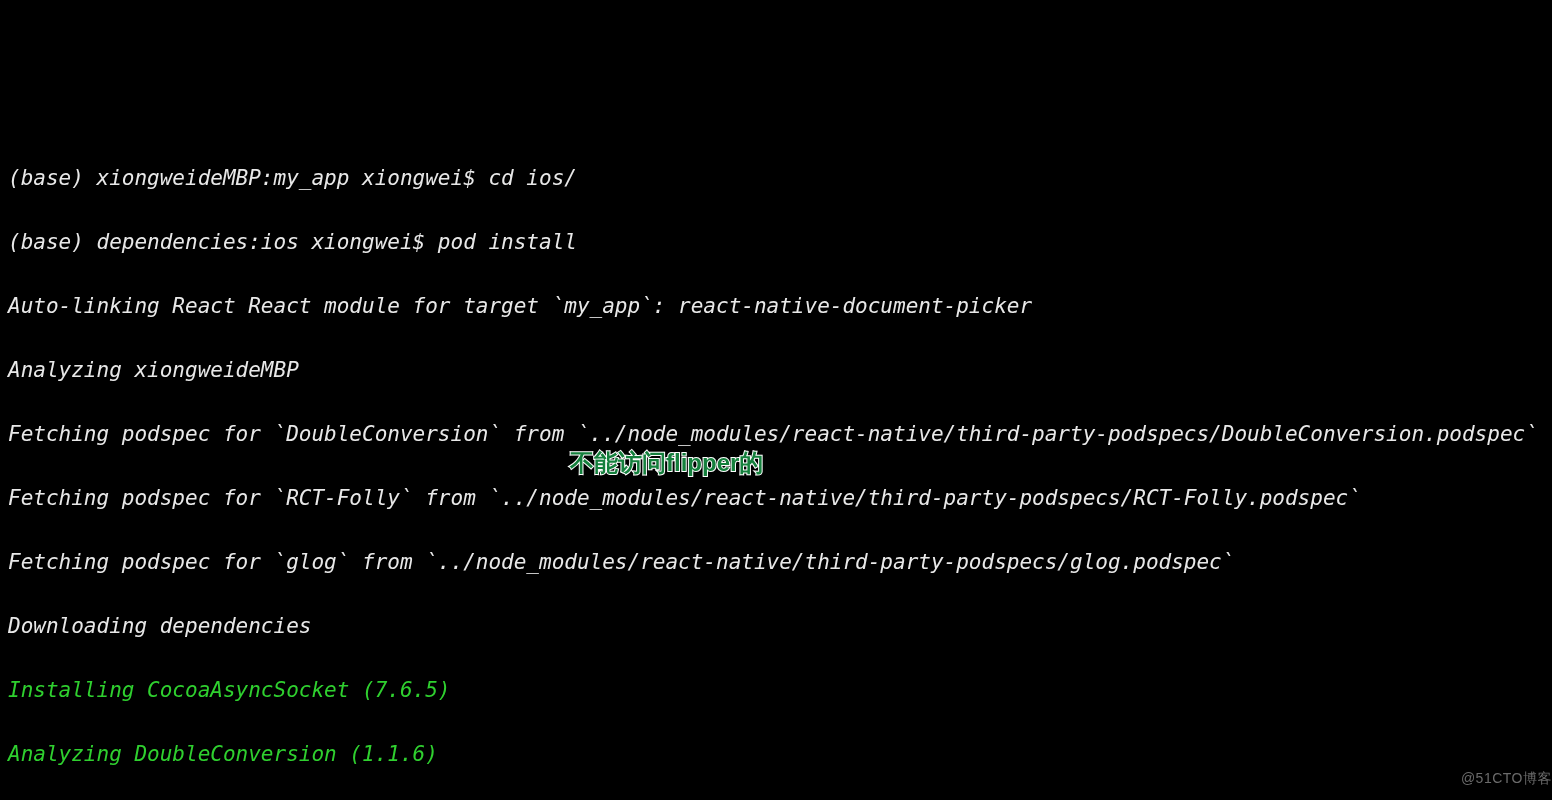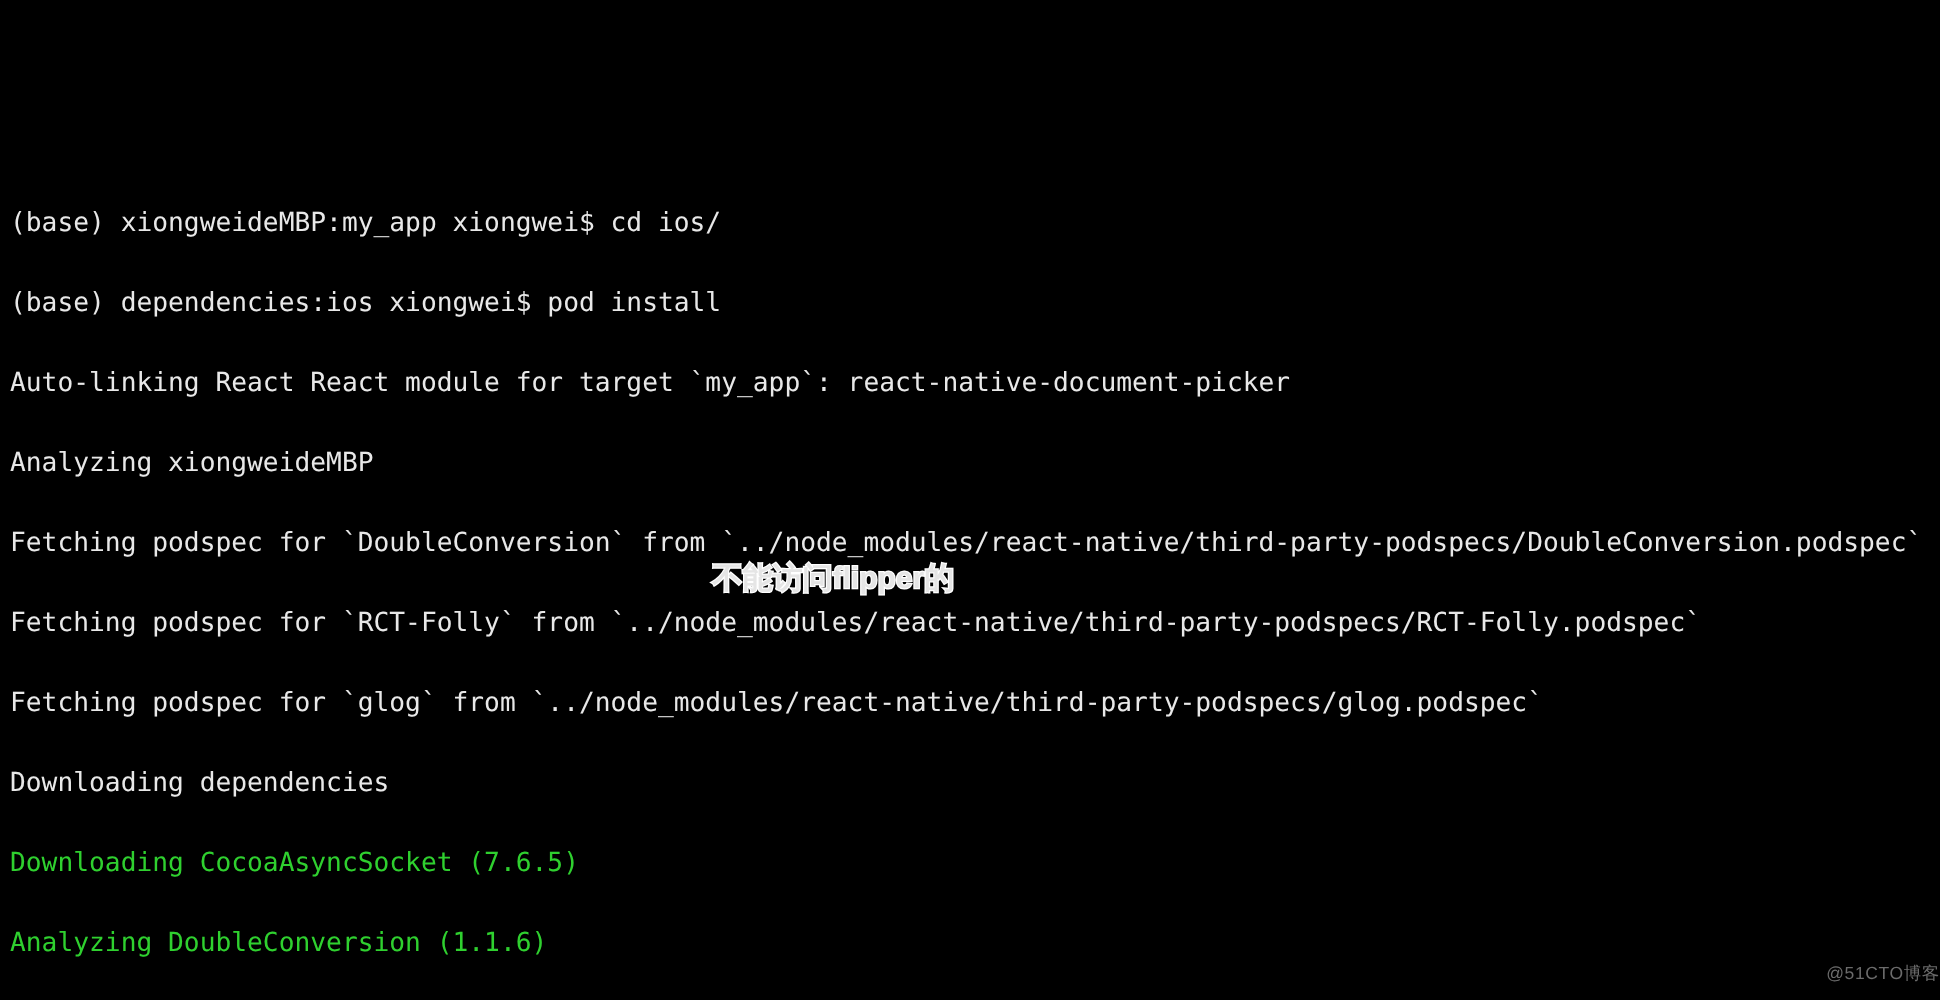--- a/index.html
+++ b/index.html
@@ -10,27 +10,27 @@
     line-height: 32px;
     color: #e8e8e8;
     width: 1552px;
     height: 800px;
     overflow: hidden;
     white-space: pre-wrap;
     word-break: break-all;
     padding: 2px 8px;
     position: relative;
   }
-  .line { display: block; }
+  .line { display: block; font-style: italic; }
   .green { color: #2fd02f; }
   .white { color: #e8e8e8; }
 
   .annotation {
     position: absolute;
-    color: #e5e5e5;
+    color: #15803d;
     font-family: "PingFang SC","Microsoft YaHei","Heiti SC",sans-serif;
     font-weight: 800;
     font-size: 24px;
     line-height: 30px;
     -webkit-text-stroke: 2px #ffffff;
     paint-order: stroke fill;
     white-space: normal;
   }
 
   .watermark {
@@ -50,21 +50,21 @@
 
 
 <span class="line white">(base) xiongweideMBP:my_app xiongwei$ cd ios/</span>
 <span class="line white">(base) dependencies:ios xiongwei$ pod install</span>
 <span class="line white">Auto-linking React React module for target `my_app`: react-native-document-picker</span>
 <span class="line white">Analyzing xiongweideMBP</span>
 <span class="line white">Fetching podspec for `DoubleConversion` from `../node_modules/react-native/third-party-podspecs/DoubleConversion.podspec`</span>
 <span class="line white">Fetching podspec for `RCT-Folly` from `../node_modules/react-native/third-party-podspecs/RCT-Folly.podspec`</span>
 <span class="line white">Fetching podspec for `glog` from `../node_modules/react-native/third-party-podspecs/glog.podspec`</span>
 <span class="line white">Downloading dependencies</span>
-<span class="line green">Downloading CocoaAsyncSocket (7.6.5)</span>
+<span class="line green">Installing CocoaAsyncSocket (7.6.5)</span>
 <span class="line green">Analyzing DoubleConversion (1.1.6)</span>
 
 
 
 <span class="line"></span>
 
 
 <span class="line"></span>
 
 

